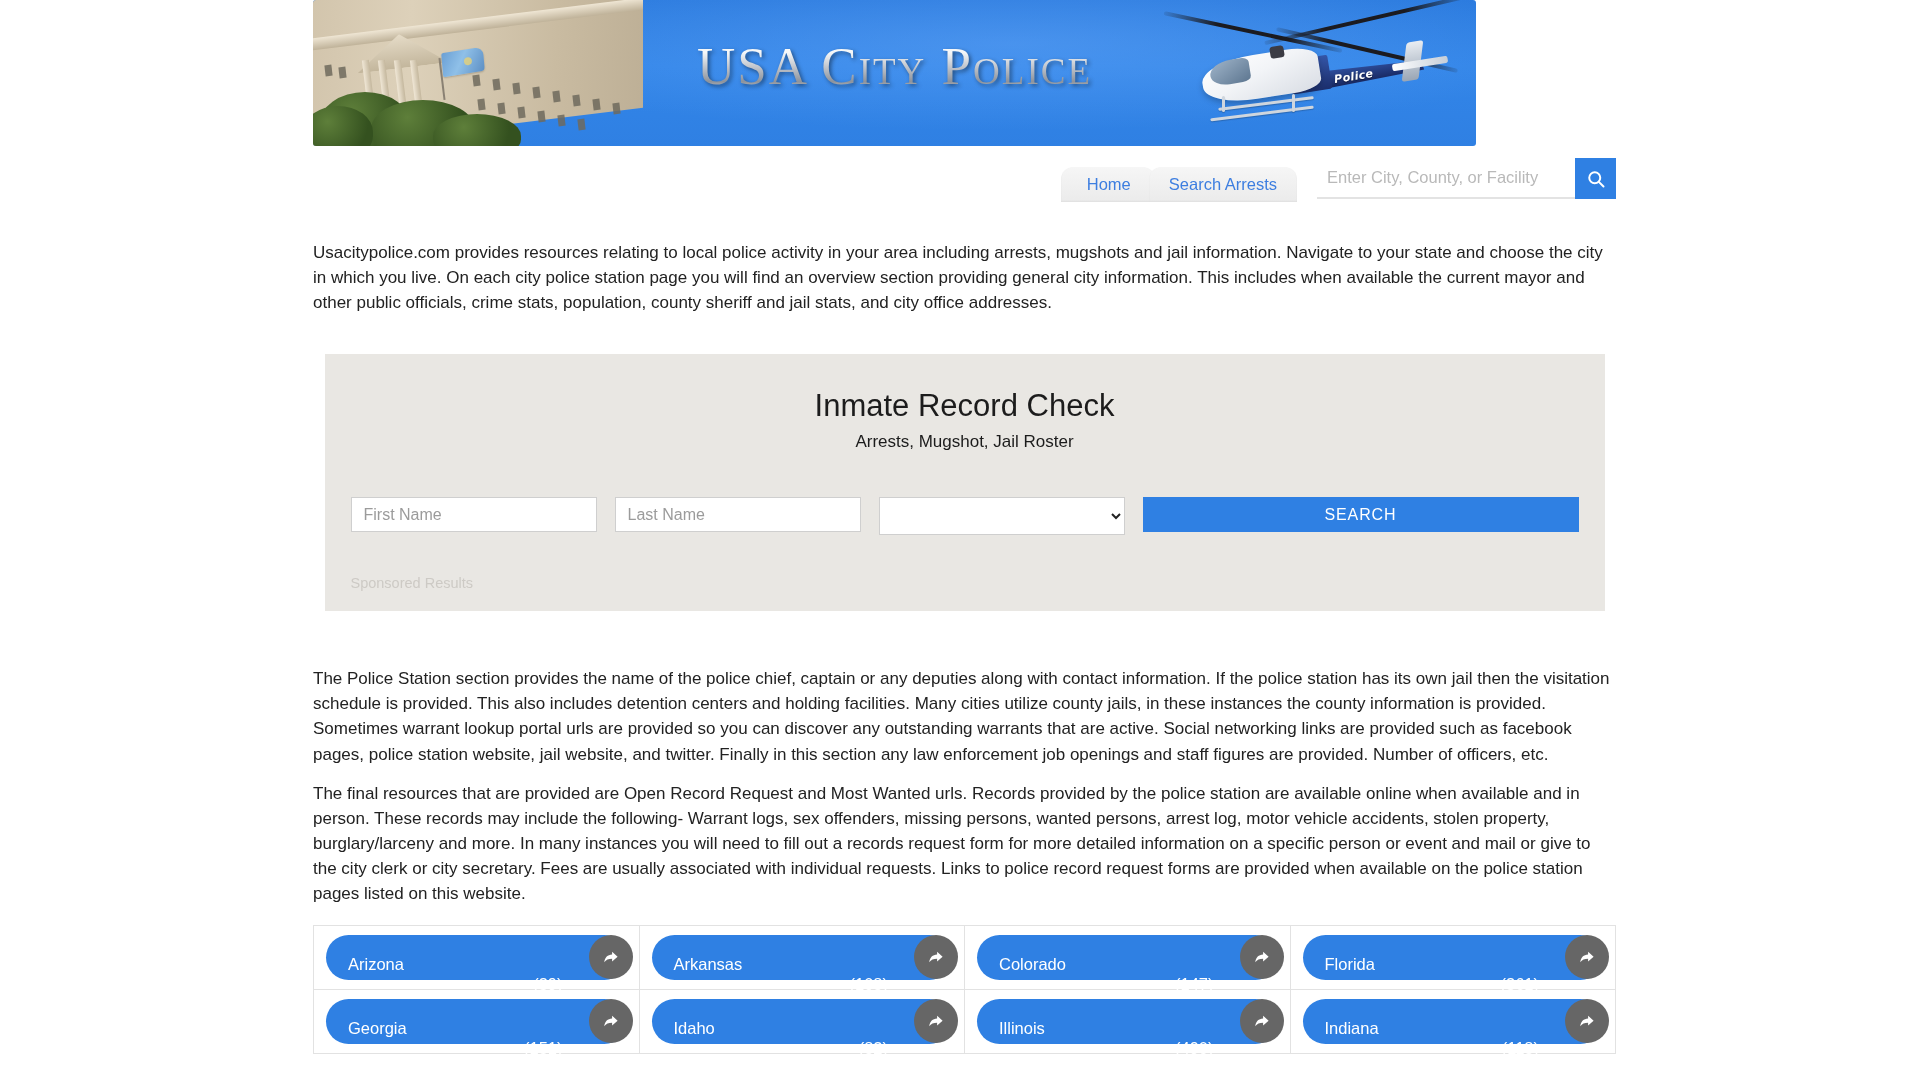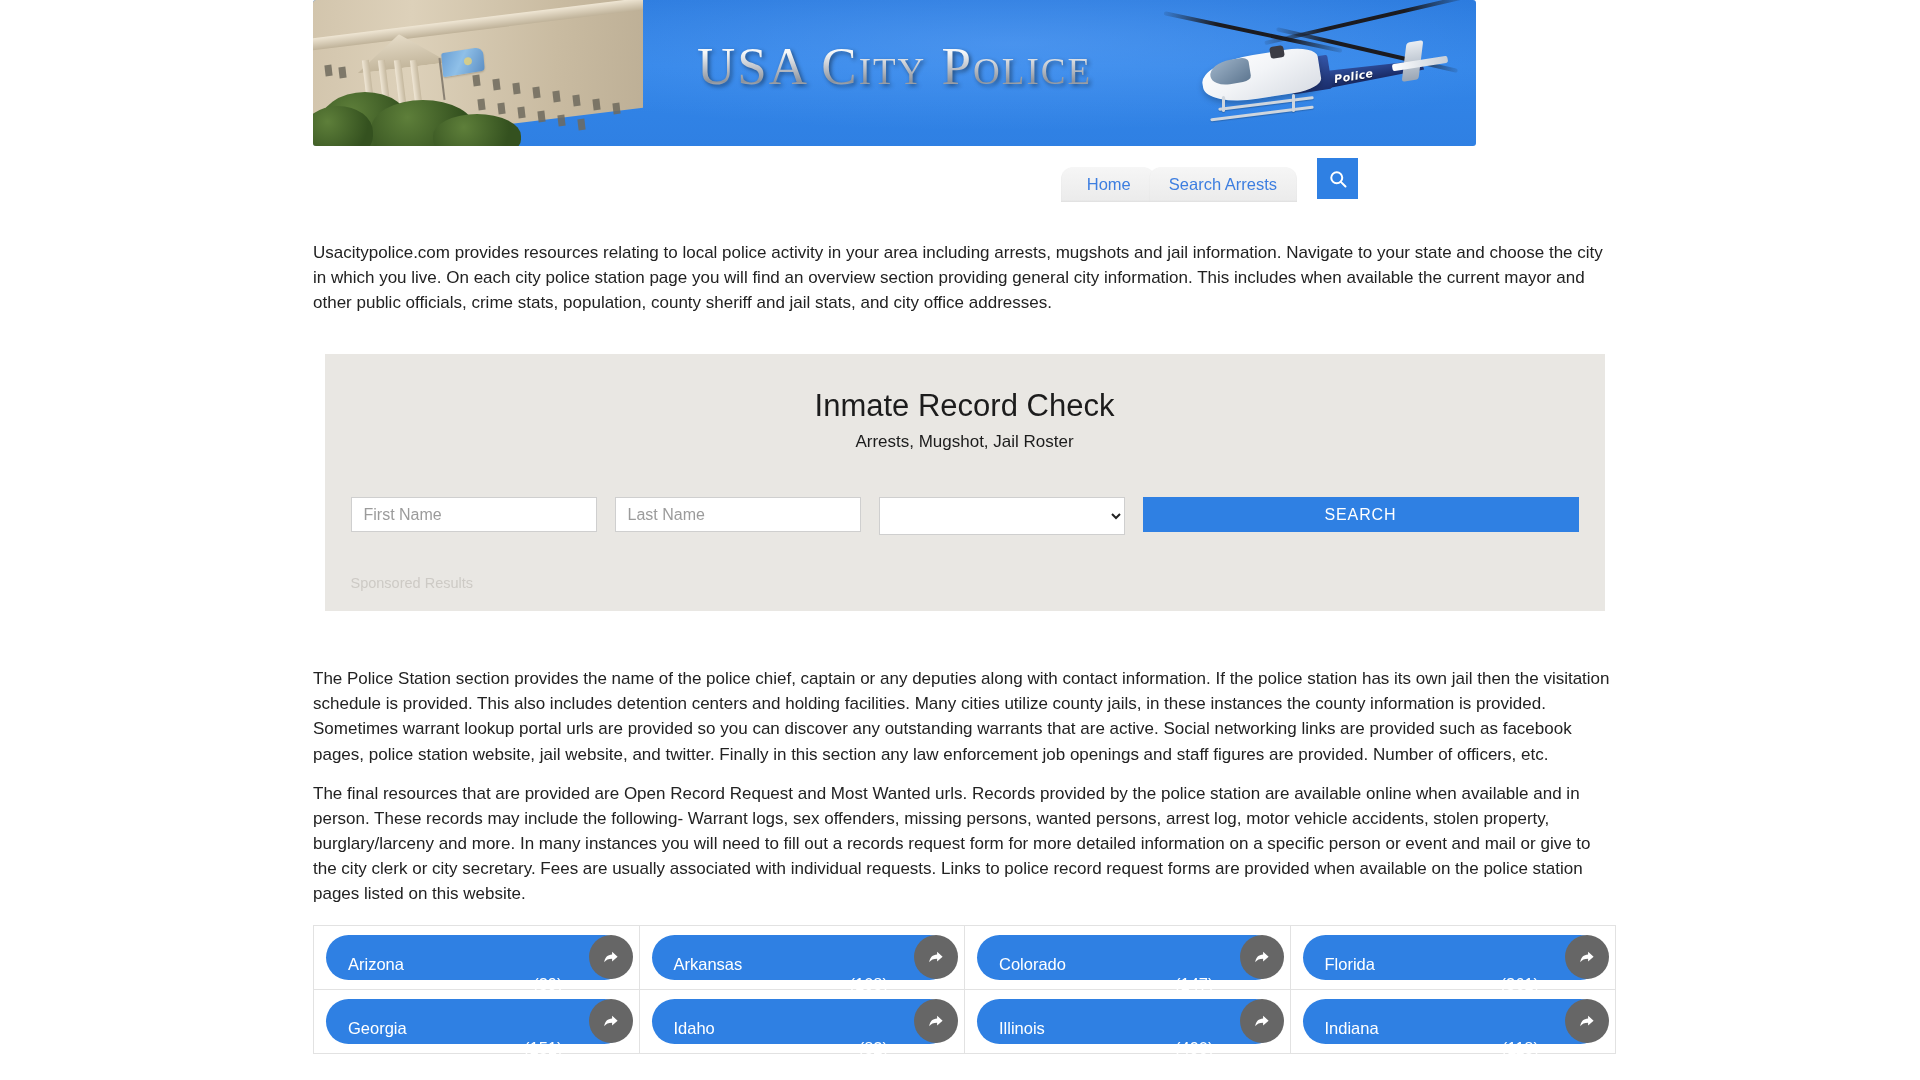--- a/index.html
+++ b/index.html
@@ -483,20 +483,21 @@
     </div>
   </div>
 
   <div class="navrow">
     <div class="tabs">
       <div class="tab home">Home</div>
       <div class="tab">Search Arrests</div>
     </div>
 
     <div class="searchbox">
+      <input type="text" placeholder="Enter City, County, or Facility" style="">
       <button class="search-btn">
         <svg width="20" height="20" viewBox="0 0 24 24" fill="none" stroke="#ffffff" stroke-width="2.4" stroke-linecap="round">
           <circle cx="10.5" cy="10.5" r="6.6"></circle>
           <line x1="15.4" y1="15.4" x2="21" y2="21"></line>
         </svg>
       </button>
     </div>
   </div>
 
   <div class="content">

